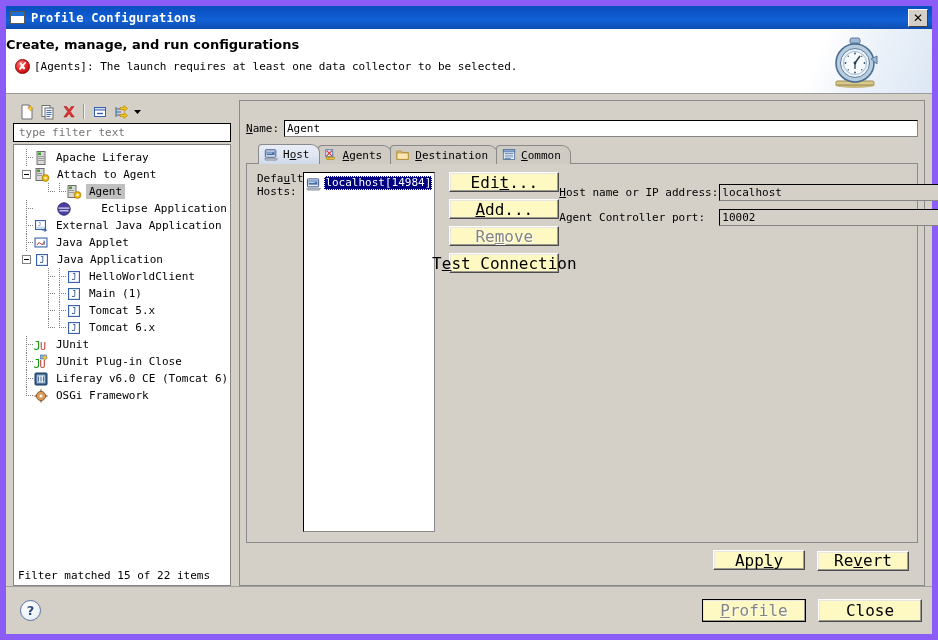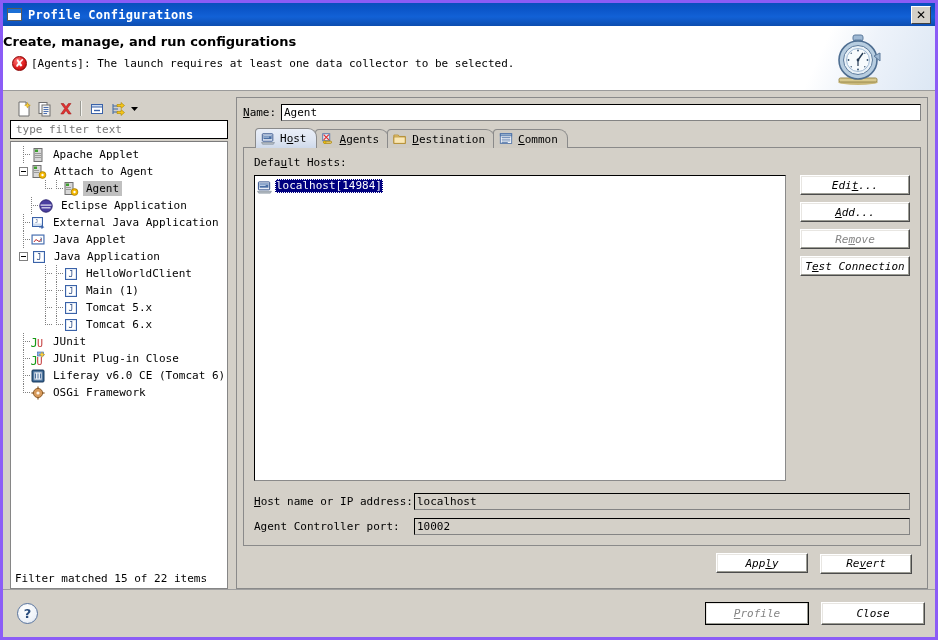--- a/index.html
+++ b/index.html
@@ -12,21 +12,21 @@
     font-family: "DejaVu Sans Mono", "Liberation Mono", monospace;
     font-size: 11px;
     color: #000;
     overflow: hidden;
   }
   .window {
     position: absolute;
     left: 0; top: 0;
     width: 938px; height: 640px;
     background: #d4d0c8;
-    border: 3px solid #8b5cf6;
+    border: 6px solid #8b5cf6;
     box-sizing: border-box;
     display: flex;
     flex-direction: column;
   }
   
   .titlebar {
     height: 23px;
     background: linear-gradient(to bottom, #0a4fbd 0%, #0b55c8 25%, #1261d6 60%, #0d4db0 100%);
     display: flex;
     align-items: center;
@@ -234,21 +234,21 @@
     display:flex;
     flex-direction: column;
     min-width: 0;
   }
   .config-panel {
     border: 1px solid #8a8a8a;
     background: #d4d0c8;
     box-sizing: border-box;
     flex: 1 1 auto;
     display:flex; flex-direction: column;
-    padding: 6px 6px 8px 6px;
+    padding: 19px 6px 8px 6px;
     min-height: 0;
   }
   .name-row { display:flex; align-items:center; margin-bottom: 7px; flex:0 0 auto;}
   .name-label { width: 38px; font-size: 11px; }
   .field {
     flex: 1 1 auto;
     height: 17px;
     background:#ffffff;
     border: 1px solid #000;
     border-right-color:#848484; border-bottom-color:#848484;
@@ -282,21 +282,21 @@
     height: 20px;
   }
   .tab .ticonsm { width:14px;height:14px; margin-right:5px; flex:0 0 auto; position:relative;}
   .u { text-decoration: underline; }
   .tabbody {
     flex: 1 1 auto;
     border: 1px solid #8a8a8a;
     background: #d4d0c8;
     box-sizing: border-box;
     padding: 8px 10px 10px 10px;
-    display:flex; flex-direction:column;
+    display:flex; flex-direction:row;
     min-height: 0;
     margin-top: -1px;
   }
   .sec-label { font-size: 11px; margin-bottom: 6px; }
   .host-area { display:flex; flex: 1 1 auto; min-height:0; }
   .host-list {
     flex: 1 1 auto;
     background:#ffffff;
     border:1px solid #000;
     border-right-color:#8a8a8a; border-bottom-color:#8a8a8a;
@@ -305,33 +305,32 @@
     min-width:0;
     overflow:hidden;
   }
   .host-item { height:16px; display:flex; align-items:center; cursor:pointer; }
   .host-item .hicon { width:15px;height:13px;margin-right:3px;flex:0 0 auto;position:relative;}
   .host-item .htext { font-size:11px; line-height:14px; padding: 0 1px;}
   .host-item.sel .htext { background:#000080; color:#fff; outline:1px dotted #ffffff; outline-offset:-1px;}
   .host-btns { width: 110px; flex:0 0 auto; margin-left: 14px; display:flex; flex-direction:column; }
   .btn {
     height: 20px;
-    background: #ffffff;
+    background: #fef9c3;
     border-top: 1px solid #ffffff;
     border-left: 1px solid #ffffff;
     border-right: 1px solid #4b4b4b;
     border-bottom: 1px solid #4b4b4b;
     box-sizing: border-box;
     display:flex; align-items:center; justify-content:center;
-    font-size: 11px;
+    font-size: 16px;
     font-family:"DejaVu Sans Mono","Liberation Mono",monospace;
     cursor: pointer;
     box-shadow: inset -1px -1px 0 #9c9c94, inset 1px 1px 0 #e8e6e2;
     white-space: nowrap;
-    font-style: italic;
   }
   .btn + .btn { margin-top: 7px; }
   .btn.disabled { color:#848484; text-shadow: 1px 1px 0 #ffffff; cursor: default;}
   .btn.default {
     border: 1px solid #000;
     box-shadow: inset -1px -1px 0 #9c9c94, inset 1px 1px 0 #e8e6e2;
   }
   .field-rows { margin-top: 12px; flex:0 0 auto;}
   .frow { display:flex; align-items:center; height: 17px; }
   .frow + .frow { margin-top: 8px; }
@@ -477,21 +476,21 @@
         <div id="tree-rows">
             <div class="tnode" style="padding-left: 8px;">
               <div class="guide guide-elbow"></div>
               <span class="ticon"><svg width="16" height="16" viewBox="0 0 16 16">
                   <rect x="4" y="1.5" width="8" height="13" fill="#d8d8d8" stroke="#6f6f6f"></rect>
                   <rect x="5" y="2.5" width="3" height="2.5" fill="#3fa02f"></rect>
                   <rect x="5" y="6" width="6" height="1" fill="#9a9a9a"></rect>
                   <rect x="5" y="8" width="6" height="1" fill="#9a9a9a"></rect>
                   <rect x="5" y="10" width="6" height="1" fill="#9a9a9a"></rect>
                 </svg></span>
-              <span class="tlabel">Apache Applet</span>
+              <span class="tlabel">Apache Liferay</span>
             </div>
             <div class="tnode" style="padding-left: 8px;">
               <div class="twist"></div>
               <span class="ticon"><svg width="16" height="16" viewBox="0 0 16 16">
                   <rect x="2" y="1.5" width="8" height="12" fill="#d8d8d8" stroke="#6f6f6f"></rect>
                   <rect x="3" y="2.5" width="3" height="2.5" fill="#3fa02f"></rect>
                   <rect x="3" y="6" width="5" height="1" fill="#9a9a9a"></rect>
                   <rect x="3" y="8" width="5" height="1" fill="#9a9a9a"></rect>
                   <circle cx="11.5" cy="11" r="3.4" fill="#f5b800" stroke="#9a7400" stroke-width="0.7"></circle>
                   <circle cx="11.5" cy="11" r="1.2" fill="#fff"></circle>
@@ -504,21 +503,21 @@
               <span class="ticon"><svg width="16" height="16" viewBox="0 0 16 16">
                   <rect x="2" y="1.5" width="8" height="12" fill="#d8d8d8" stroke="#6f6f6f"></rect>
                   <rect x="3" y="2.5" width="3" height="2.5" fill="#3fa02f"></rect>
                   <rect x="3" y="6" width="5" height="1" fill="#9a9a9a"></rect>
                   <rect x="3" y="8" width="5" height="1" fill="#9a9a9a"></rect>
                   <circle cx="11.5" cy="11" r="3.4" fill="#f5b800" stroke="#9a7400" stroke-width="0.7"></circle>
                   <circle cx="11.5" cy="11" r="1.2" fill="#fff"></circle>
                 </svg></span>
               <span class="tlabel sel">Agent</span>
             </div>
-            <div class="tnode" style="padding-left: 16px;">
+            <div class="tnode" style="padding-left: 8px; justify-content: space-between;">
               <div class="guide guide-elbow"></div>
               <span class="ticon"><svg width="16" height="16" viewBox="0 0 16 16">
                   <circle cx="8" cy="8" r="6.2" fill="#4a3fa0" stroke="#2d2470"></circle>
                   <path d="M2.5 6.5 h11 v1.2 h-11 z" fill="#e8e8f5"></path>
                   <path d="M3.5 9.2 h9 v1.2 h-9 z" fill="#e8e8f5"></path>
                 </svg></span>
               <span class="tlabel">Eclipse Application</span>
             </div>
             <div class="tnode" style="padding-left: 8px;">
               <div class="guide guide-elbow"></div>

